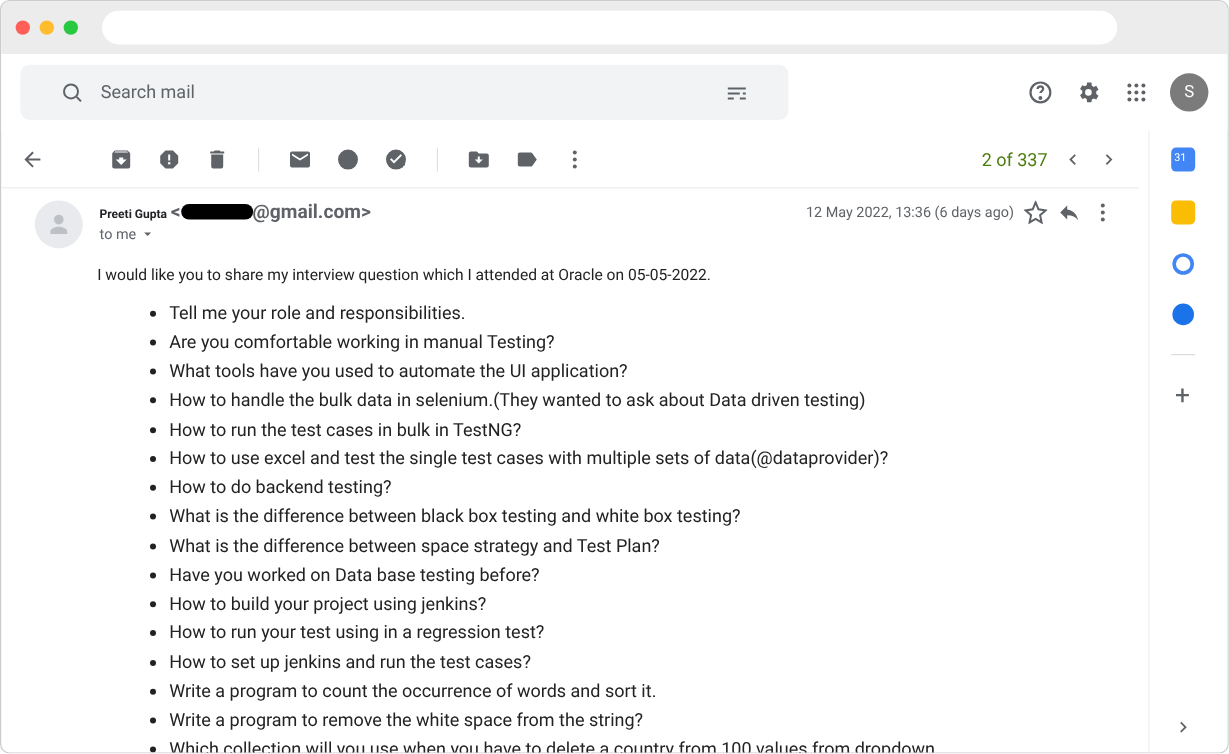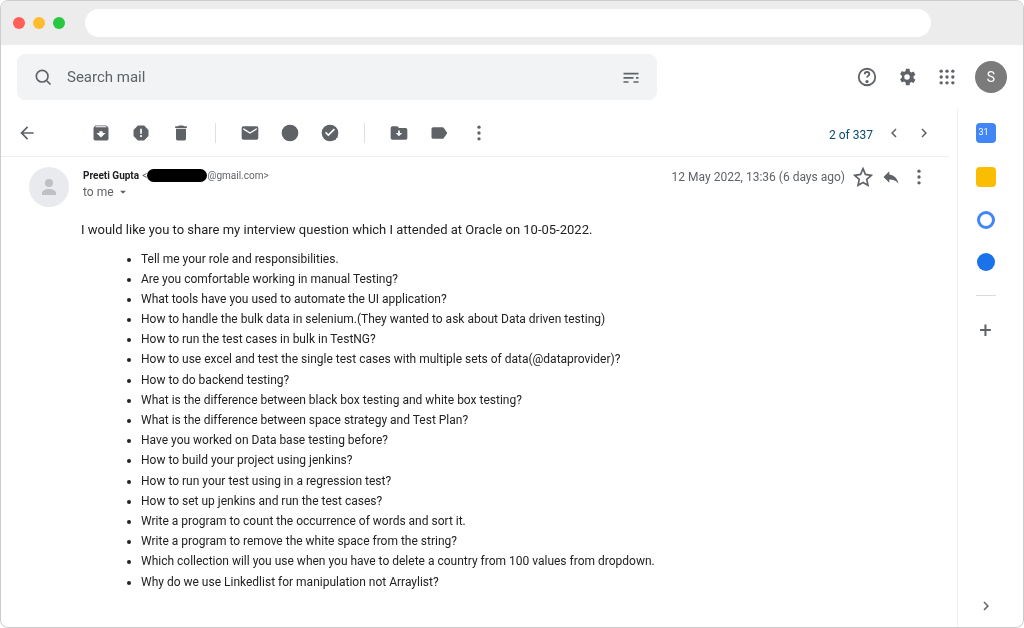--- a/index.html
+++ b/index.html
@@ -52,21 +52,21 @@
     padding: 0 16px 0 16px;
     background: #fff;
   }
   .search-box {
     width: 640px;
     height: 46px;
     background: #f1f3f4;
     border-radius: 8px;
     display: flex;
     align-items: center;
-    padding: 0 14px;
+    padding: 0 31px;
     color: #5f6368;
     position: relative;
   }
   .search-box .ph {
     font-size: 15px;
     color: #5f6368;
     margin-left: 12px;
     flex:1;
   }
   .search-box .tune {
@@ -100,21 +100,21 @@
   .toolbar {
     height: 48px;
     display:flex;
     align-items:center;
     padding: 0 16px;
     border-bottom: 1px solid #eceff1;
     width: 948px;
   }
   .toolbar .tb-left { display:flex; align-items:center; gap:20px; }
   .toolbar .sep { width:1px; height:20px; background:#e0e0e0; margin: 0 4px;}
-  .toolbar .tb-right { margin-left:auto; display:flex; align-items:flex-end; gap:12px; color:#0c4a6e; font-size:12px;}
+  .toolbar .tb-right { margin-left:auto; display:flex; align-items:flex-end; gap:12px; color:#4d7c0f; font-size:15px;}
   .tb-icon { color:#5f6368; cursor:pointer; display:flex; }
   
   .content-wrap {
     display:flex;
     height: calc(628px - 44px - 64px);
   }
   .main {
     width: 956px;
     overflow:hidden;
   }
@@ -153,21 +153,21 @@
   .avatar-sender {
     width:40px; height:40px; border-radius:50%;
     background:#e8eaed;
     display:flex; align-items:center; justify-content:center;
     color:#9aa0a6;
     margin-right:14px;
     flex-shrink:0;
   }
   .sender-block { font-size:13px; color:#202124; }
   .sender-name { font-weight:700; font-size:10px;}
-  .sender-addr { font-weight:400; font-size:10px; color:#5f6368;}
+  .sender-addr { font-weight:700; font-size:16px; color:#5f6368;}
   .redact {
     display:inline-block;
     width:60px; height:13px;
     background:#000;
     border-radius:7px;
     vertical-align:middle;
     position:relative; top:-1px;
   }
   .to-line { font-size:12px; color:#5f6368; margin-top:2px; display:flex; align-items:center; gap:2px;text-align:center;}
   .meta-right {
@@ -182,21 +182,21 @@
   }
   
   .email-body {
     padding: 14px 28px 0 80px;
     font-size: 13px;
     color:#222;
     line-height:1.35;
   }
   .email-body p { margin-bottom: 12px; }
   .email-body ul { padding-left: 60px; margin-bottom:12px; }
-  .email-body li { margin-bottom: 4px; list-style: disc; font-size:12px;}
+  .email-body li { margin-bottom: 4px; list-style: disc; font-size:15px;}
   svg { display:block; }
 </style>
 </head>
 <body>
 
 <div class="window">
 
   <div class="title-bar">
     <div class="traffic">
       <div class="tl red"></div>
@@ -365,21 +365,21 @@
             <svg width="20" height="20" viewBox="0 0 24 24" fill="#5f6368">
                 <circle cx="12" cy="5" r="2"></circle>
                 <circle cx="12" cy="12" r="2"></circle>
                 <circle cx="12" cy="19" r="2"></circle>
               </svg>
           </span>
         </div>
       </div>
 
       <div class="email-body">
-        <p>I would like you to share my interview question which I attended at Oracle on 10-05-2022.</p>
+        <p>I would like you to share my interview question which I attended at Oracle on 05-05-2022.</p>
         <ul id="bullet-list">
             <li>Tell me your role and responsibilities.</li>
             <li>Are you comfortable working in manual Testing?</li>
             <li>What tools have you used to automate the UI application?</li>
             <li>How to handle the bulk data in selenium.(They wanted to ask about Data driven testing)</li>
             <li>How to run the test cases in bulk in TestNG?</li>
             <li>How to use excel and test the single test cases with multiple sets of data(@dataprovider)?</li>
             <li>How to do backend testing?</li>
             <li>What is the difference between black box testing and white box testing?</li>
             <li>What is the difference between space strategy and Test Plan?</li>

